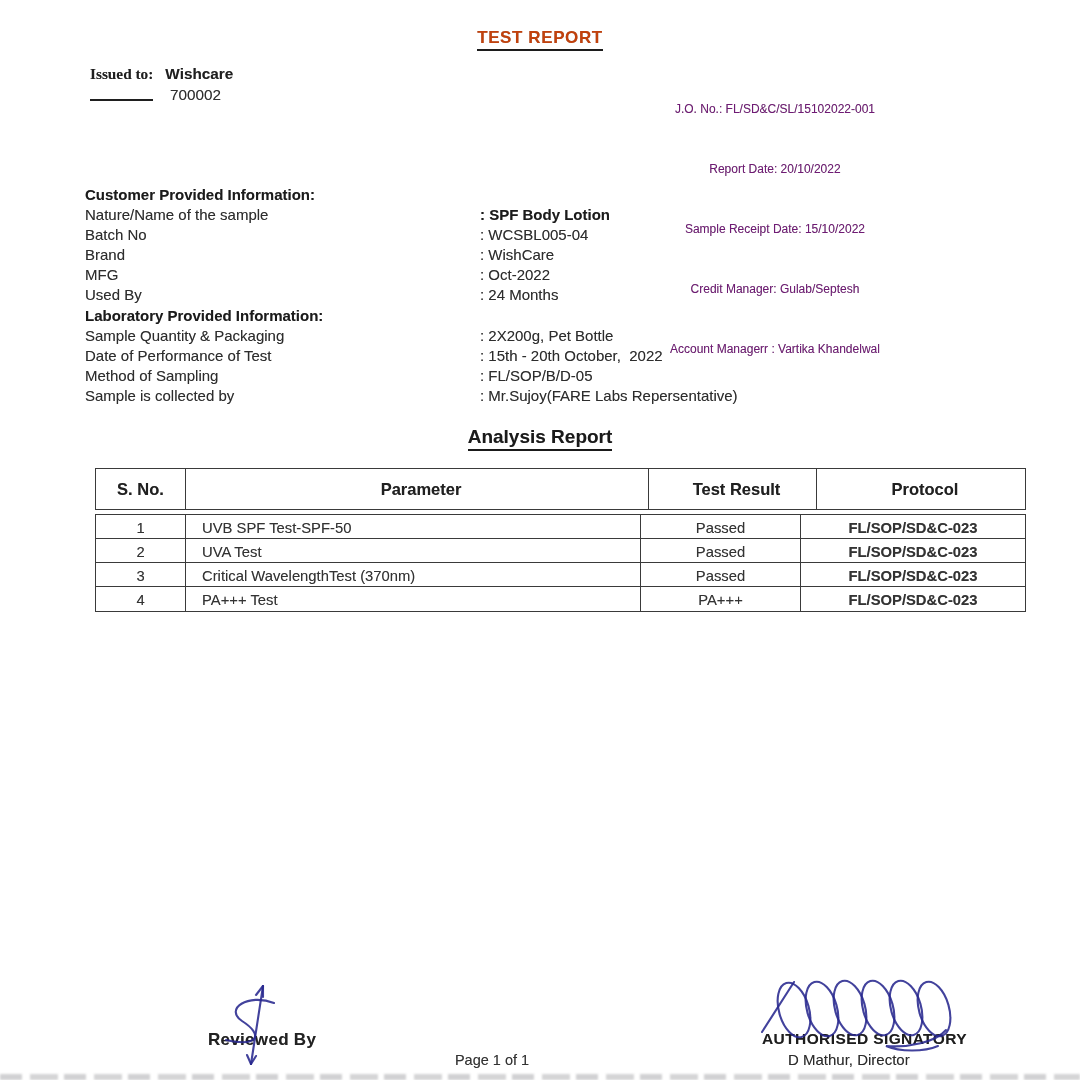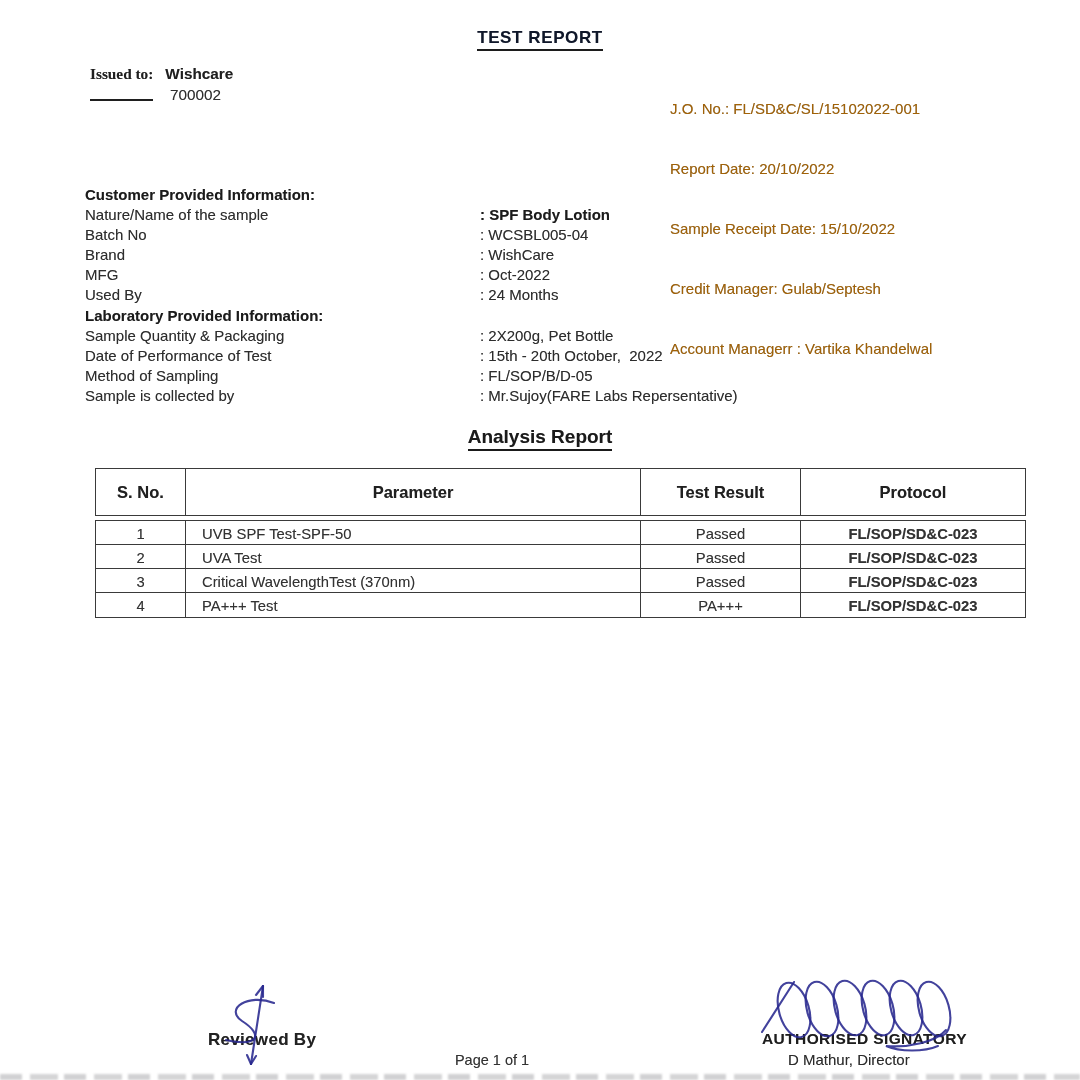--- a/index.html
+++ b/index.html
@@ -13,54 +13,54 @@
     color: #2e2e2e;
     overflow: hidden;
     text-shadow: 0 0 0.5px rgba(70,70,70,0.45);
   }
   .abs { position: absolute; }
 
   
   .doc-title {
     top: 28px; left: 0; width: 1080px;
     text-align: center;
-    font-size: 17px; font-weight: bold; color: #0f172a;
+    font-size: 17px; font-weight: bold; color: #c2410c;
     letter-spacing: 0.6px;
   }
   .doc-title span { border-bottom: 2.4px solid #1c1c1c; padding-bottom: 2px; }
 
   
   .issued { top: 64px; left: 90px; font-size: 15.3px; line-height: 20.5px; }
   .issued .line1 { font-weight: bold; color: #1f1f1f; }
   .issued .lbl { border-bottom: 2.2px solid #1f1f1f; padding-bottom: 17px; font-family: Liberation Serif, serif; }
   .issued .name { margin-left: 12px; }
   .issued .addr { margin-left: 80px; font-weight: normal; color: #303030; }
 
   
-  .meta { top: 59px; left: 670px; font-size: 15px; line-height: 20px; color: #a16207; white-space: pre-wrap; }
+  .meta { top: 59px; left: 670px; font-size: 12px; line-height: 20px; color: #701a75; white-space: pre-wrap; text-align: center; }
 
   
   .info { top: 185px; left: 85px; width: 700px; font-size: 15px; line-height: 20.1px; }
   .info .heading { font-weight: bold; color: #1b1b1b; }
   .info .row { display: flex; }
   .info .row .k { width: 395px; flex: 0 0 395px; color: #2d2d2d; }
   .info .row .v { white-space: pre-wrap; color: #2d2d2d; }
   .info .row .v.bold { font-weight: bold; color: #1b1b1b; }
 
   
   .analysis-h {
     top: 426px; left: 0; width: 1080px; text-align: center;
     font-size: 19px; font-weight: bold; color: #1a1a1a;
   }
   .analysis-h span { border-bottom: 2.6px solid #1a1a1a; padding-bottom: 2px; }
 
   
   .tbl { top: 468px; left: 95px; width: 931px; }
   .tbl-head, .tbl-body { border: 1.6px solid #3a3a3a; background: #fff; }
-  .tbl-head { display: flex; height: 48px; margin-bottom: 4px; }
+  .tbl-head { display: flex; height: 42px; margin-bottom: 4px; gap: 8px; }
   .tbl-head .cell {
     display: flex; align-items: center; justify-content: center;
     font-weight: bold; font-size: 16.5px; color: #202020;
   }
   .tbl-body .brow { display: flex; height: 24px; border-bottom: 1.4px solid #3a3a3a; }
   .tbl-body .brow:last-child { border-bottom: none; }
   .cell { border-right: 1.4px solid #3a3a3a; }
   .cell:last-child { border-right: none; }
   .c-sno  { width: 90px;  flex: 0 0 90px; }
   .c-par  { width: 455px; flex: 0 0 455px; }

